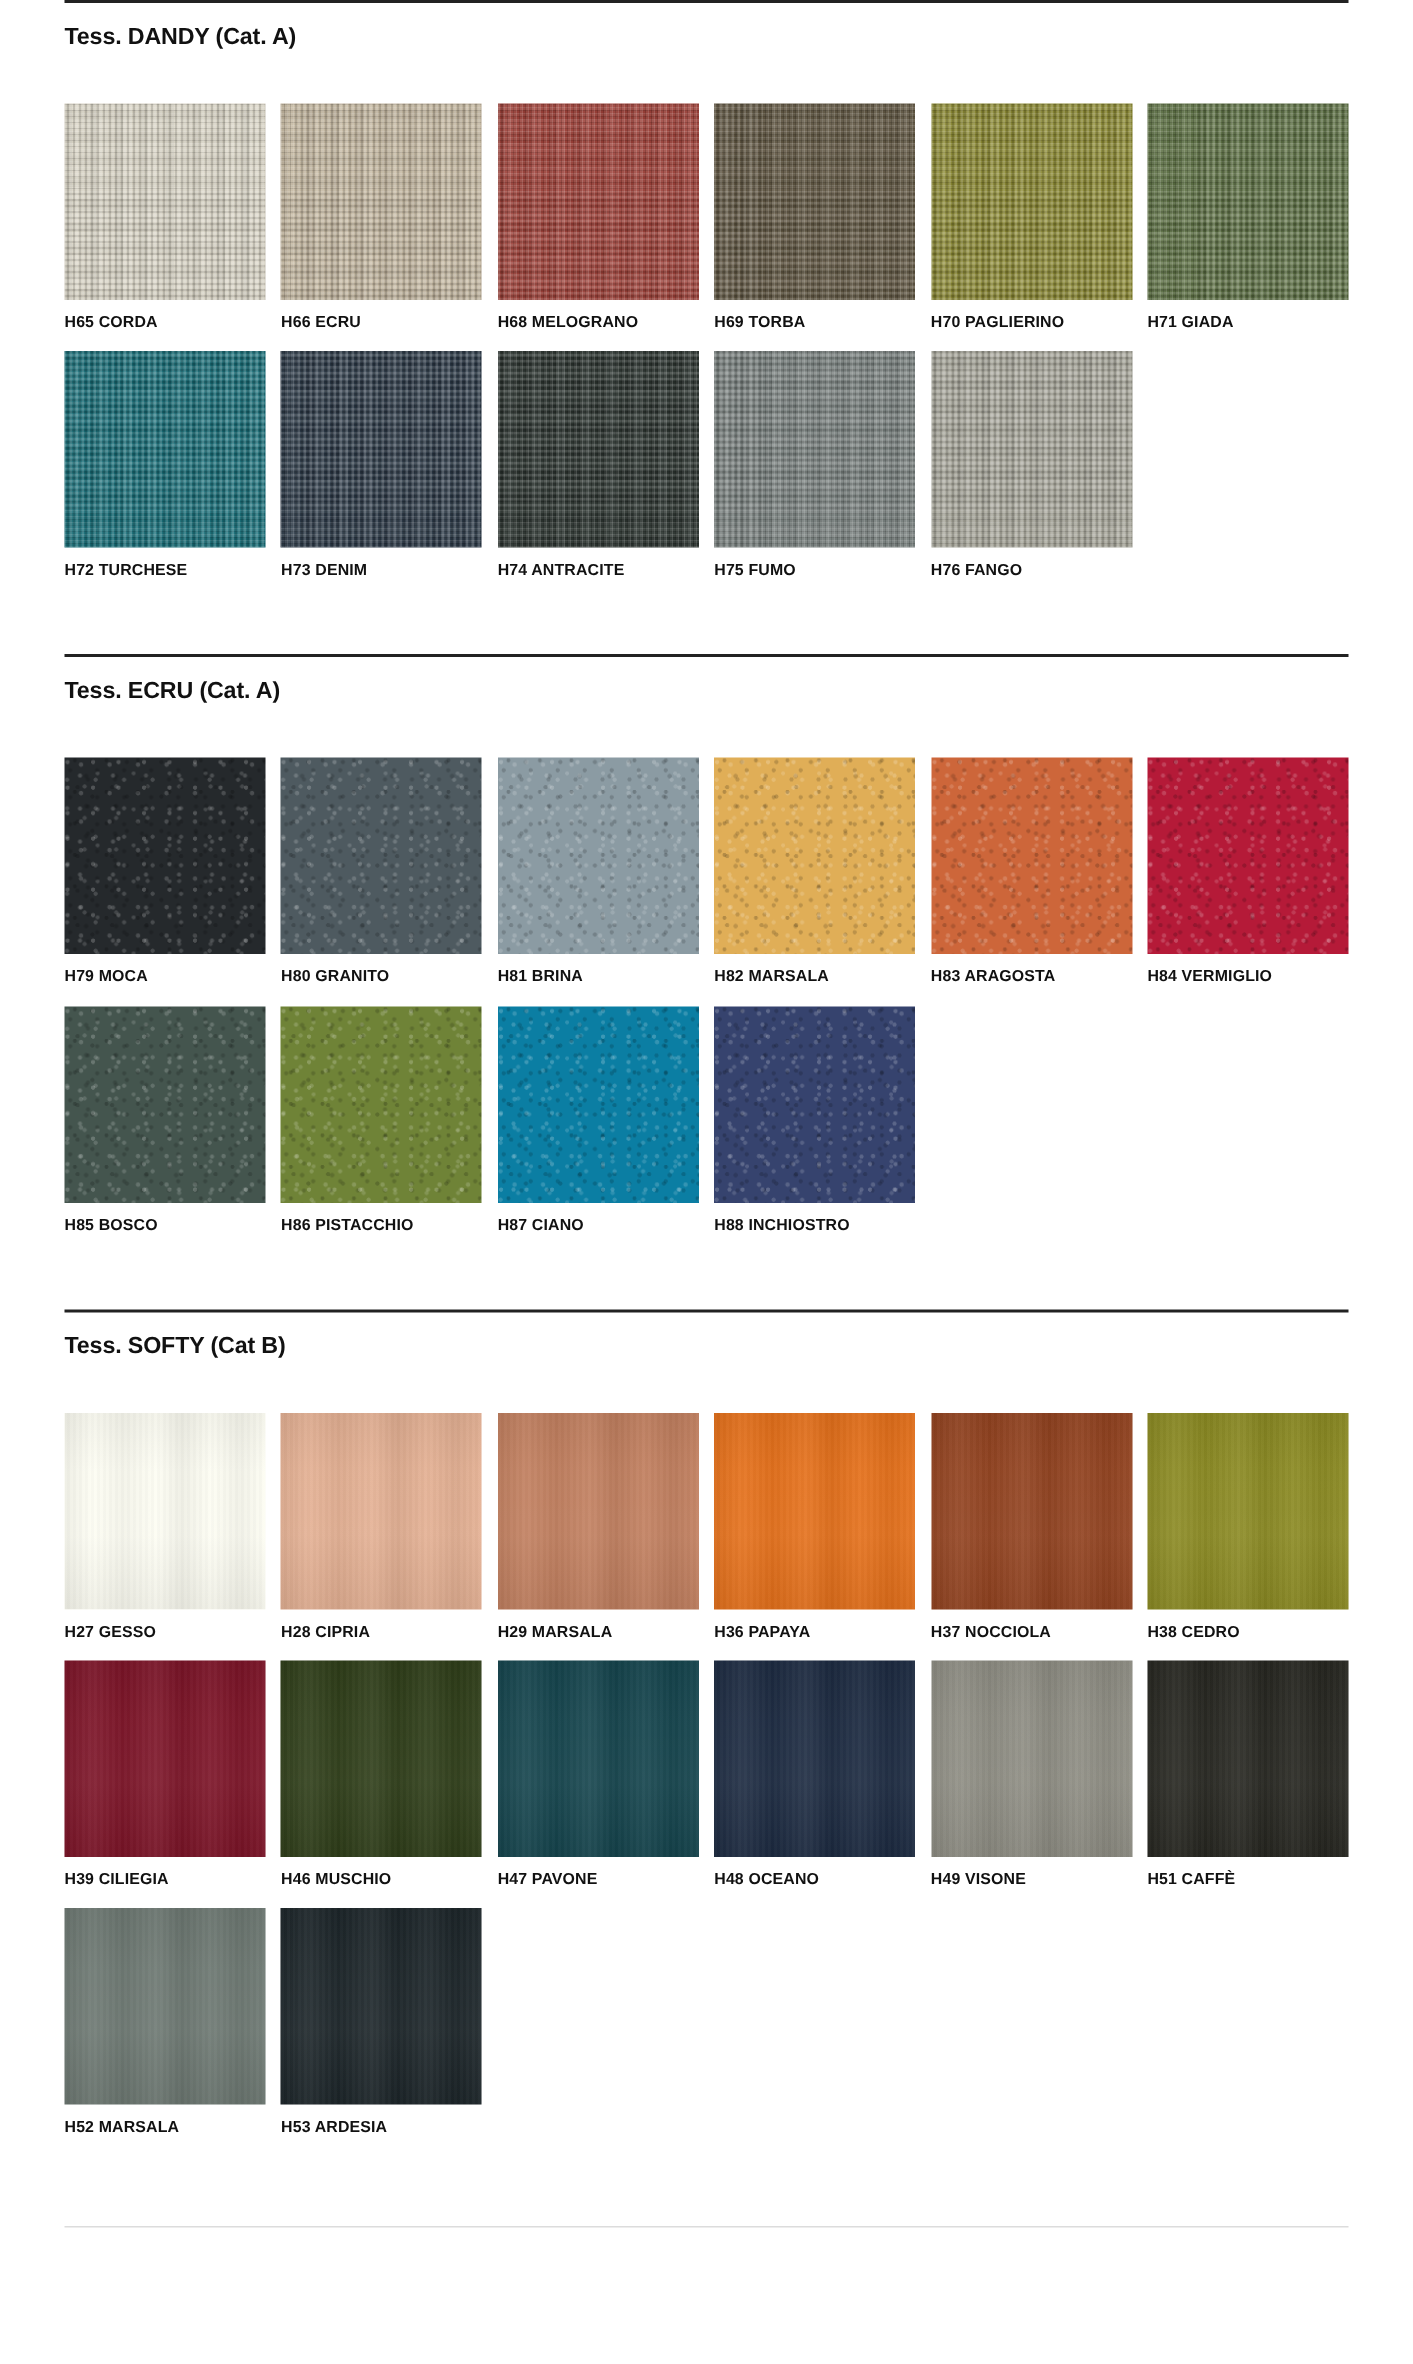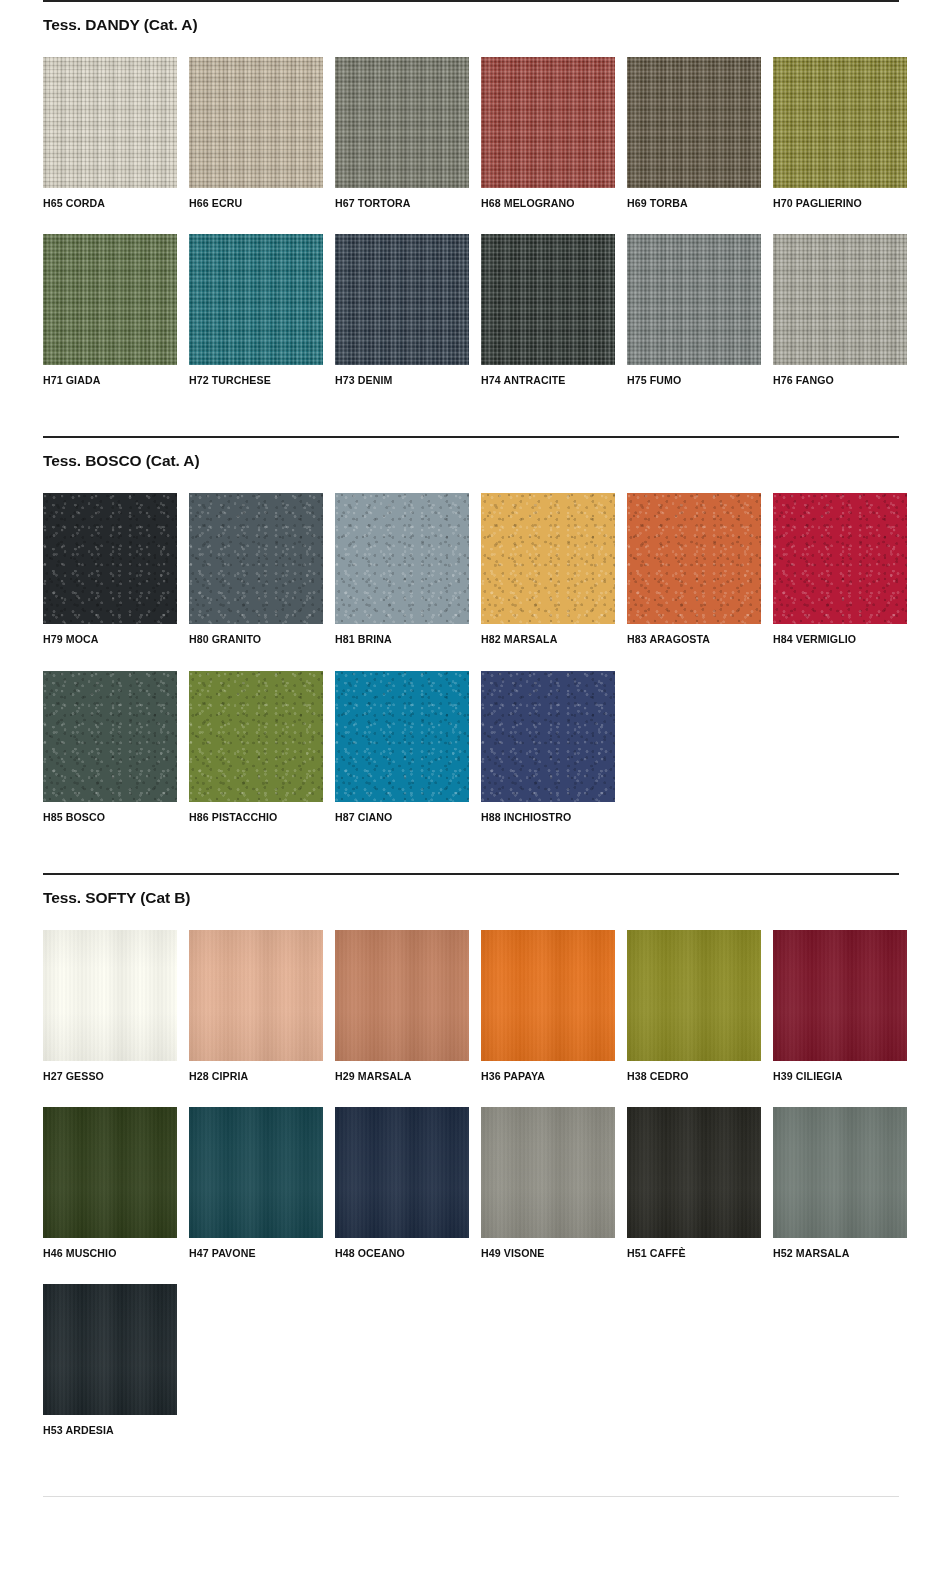--- a/index.html
+++ b/index.html
@@ -40,22 +40,21 @@
     padding: 14px 0 0 0;
     line-height: 1.1;
   }
 
   
   .swatch-grid {
     display: grid;
     grid-template-columns: repeat(6, 134px);
     column-gap: 10.4px;
     row-gap: 0px;
-    margin-top: 24px;
-    gap: 12px;
+    margin-top: 36px;
   }
   .swatch-cell {
     width: 134px;
     margin-bottom: 13px;
   }
   .swatch-chip {
     width: 134px;
     height: 131px;
     position: relative;
     overflow: hidden;
@@ -163,26 +162,20 @@
             </div>
             <div class="swatch-label">H65 CORDA</div>
           </div>
           <div class="swatch-cell">
             <div class="swatch-chip" style="background-color: rgb(195, 182, 159);">
               <div class="tex tex-dandy"></div>
             </div>
             <div class="swatch-label">H66 ECRU</div>
           </div>
           <div class="swatch-cell">
-            <div class="swatch-chip" style="background-color: rgb(118, 120, 106);">
-              <div class="tex tex-dandy"></div>
-            </div>
-            <div class="swatch-label">H67 TORTORA</div>
-          </div>
-          <div class="swatch-cell">
             <div class="swatch-chip" style="background-color: rgb(156, 64, 56);">
               <div class="tex tex-dandy"></div>
             </div>
             <div class="swatch-label">H68 MELOGRANO</div>
           </div>
           <div class="swatch-cell">
             <div class="swatch-chip" style="background-color: rgb(95, 85, 65);">
               <div class="tex tex-dandy"></div>
             </div>
             <div class="swatch-label">H69 TORBA</div>
@@ -226,21 +219,21 @@
           <div class="swatch-cell">
             <div class="swatch-chip" style="background-color: rgb(168, 167, 155);">
               <div class="tex tex-dandy"></div>
             </div>
             <div class="swatch-label">H76 FANGO</div>
           </div>
         </div>
       </div>
       <div class="section">
         <div class="section-rule"></div>
-        <div class="section-title">Tess. BOSCO (Cat. A)</div>
+        <div class="section-title">Tess. ECRU (Cat. A)</div>
         <div class="swatch-grid">
           <div class="swatch-cell">
             <div class="swatch-chip" style="background-color: rgb(37, 41, 44);">
               <div class="tex tex-loden"></div>
             </div>
             <div class="swatch-label">H79 MOCA</div>
           </div>
           <div class="swatch-cell">
             <div class="swatch-chip" style="background-color: rgb(78, 90, 96);">
               <div class="tex tex-loden"></div>
@@ -319,20 +312,26 @@
             </div>
             <div class="swatch-label">H29 MARSALA</div>
           </div>
           <div class="swatch-cell">
             <div class="swatch-chip" style="background-color: rgb(229, 112, 26);">
               <div class="tex tex-softy"></div>
             </div>
             <div class="swatch-label">H36 PAPAYA</div>
           </div>
           <div class="swatch-cell">
+            <div class="swatch-chip" style="background-color: rgb(146, 66, 31);">
+              <div class="tex tex-softy"></div>
+            </div>
+            <div class="swatch-label">H37 NOCCIOLA</div>
+          </div>
+          <div class="swatch-cell">
             <div class="swatch-chip" style="background-color: rgb(139, 138, 34);">
               <div class="tex tex-softy"></div>
             </div>
             <div class="swatch-label">H38 CEDRO</div>
           </div>
           <div class="swatch-cell">
             <div class="swatch-chip" style="background-color: rgb(124, 19, 39);">
               <div class="tex tex-softy"></div>
             </div>
             <div class="swatch-label">H39 CILIEGIA</div>

